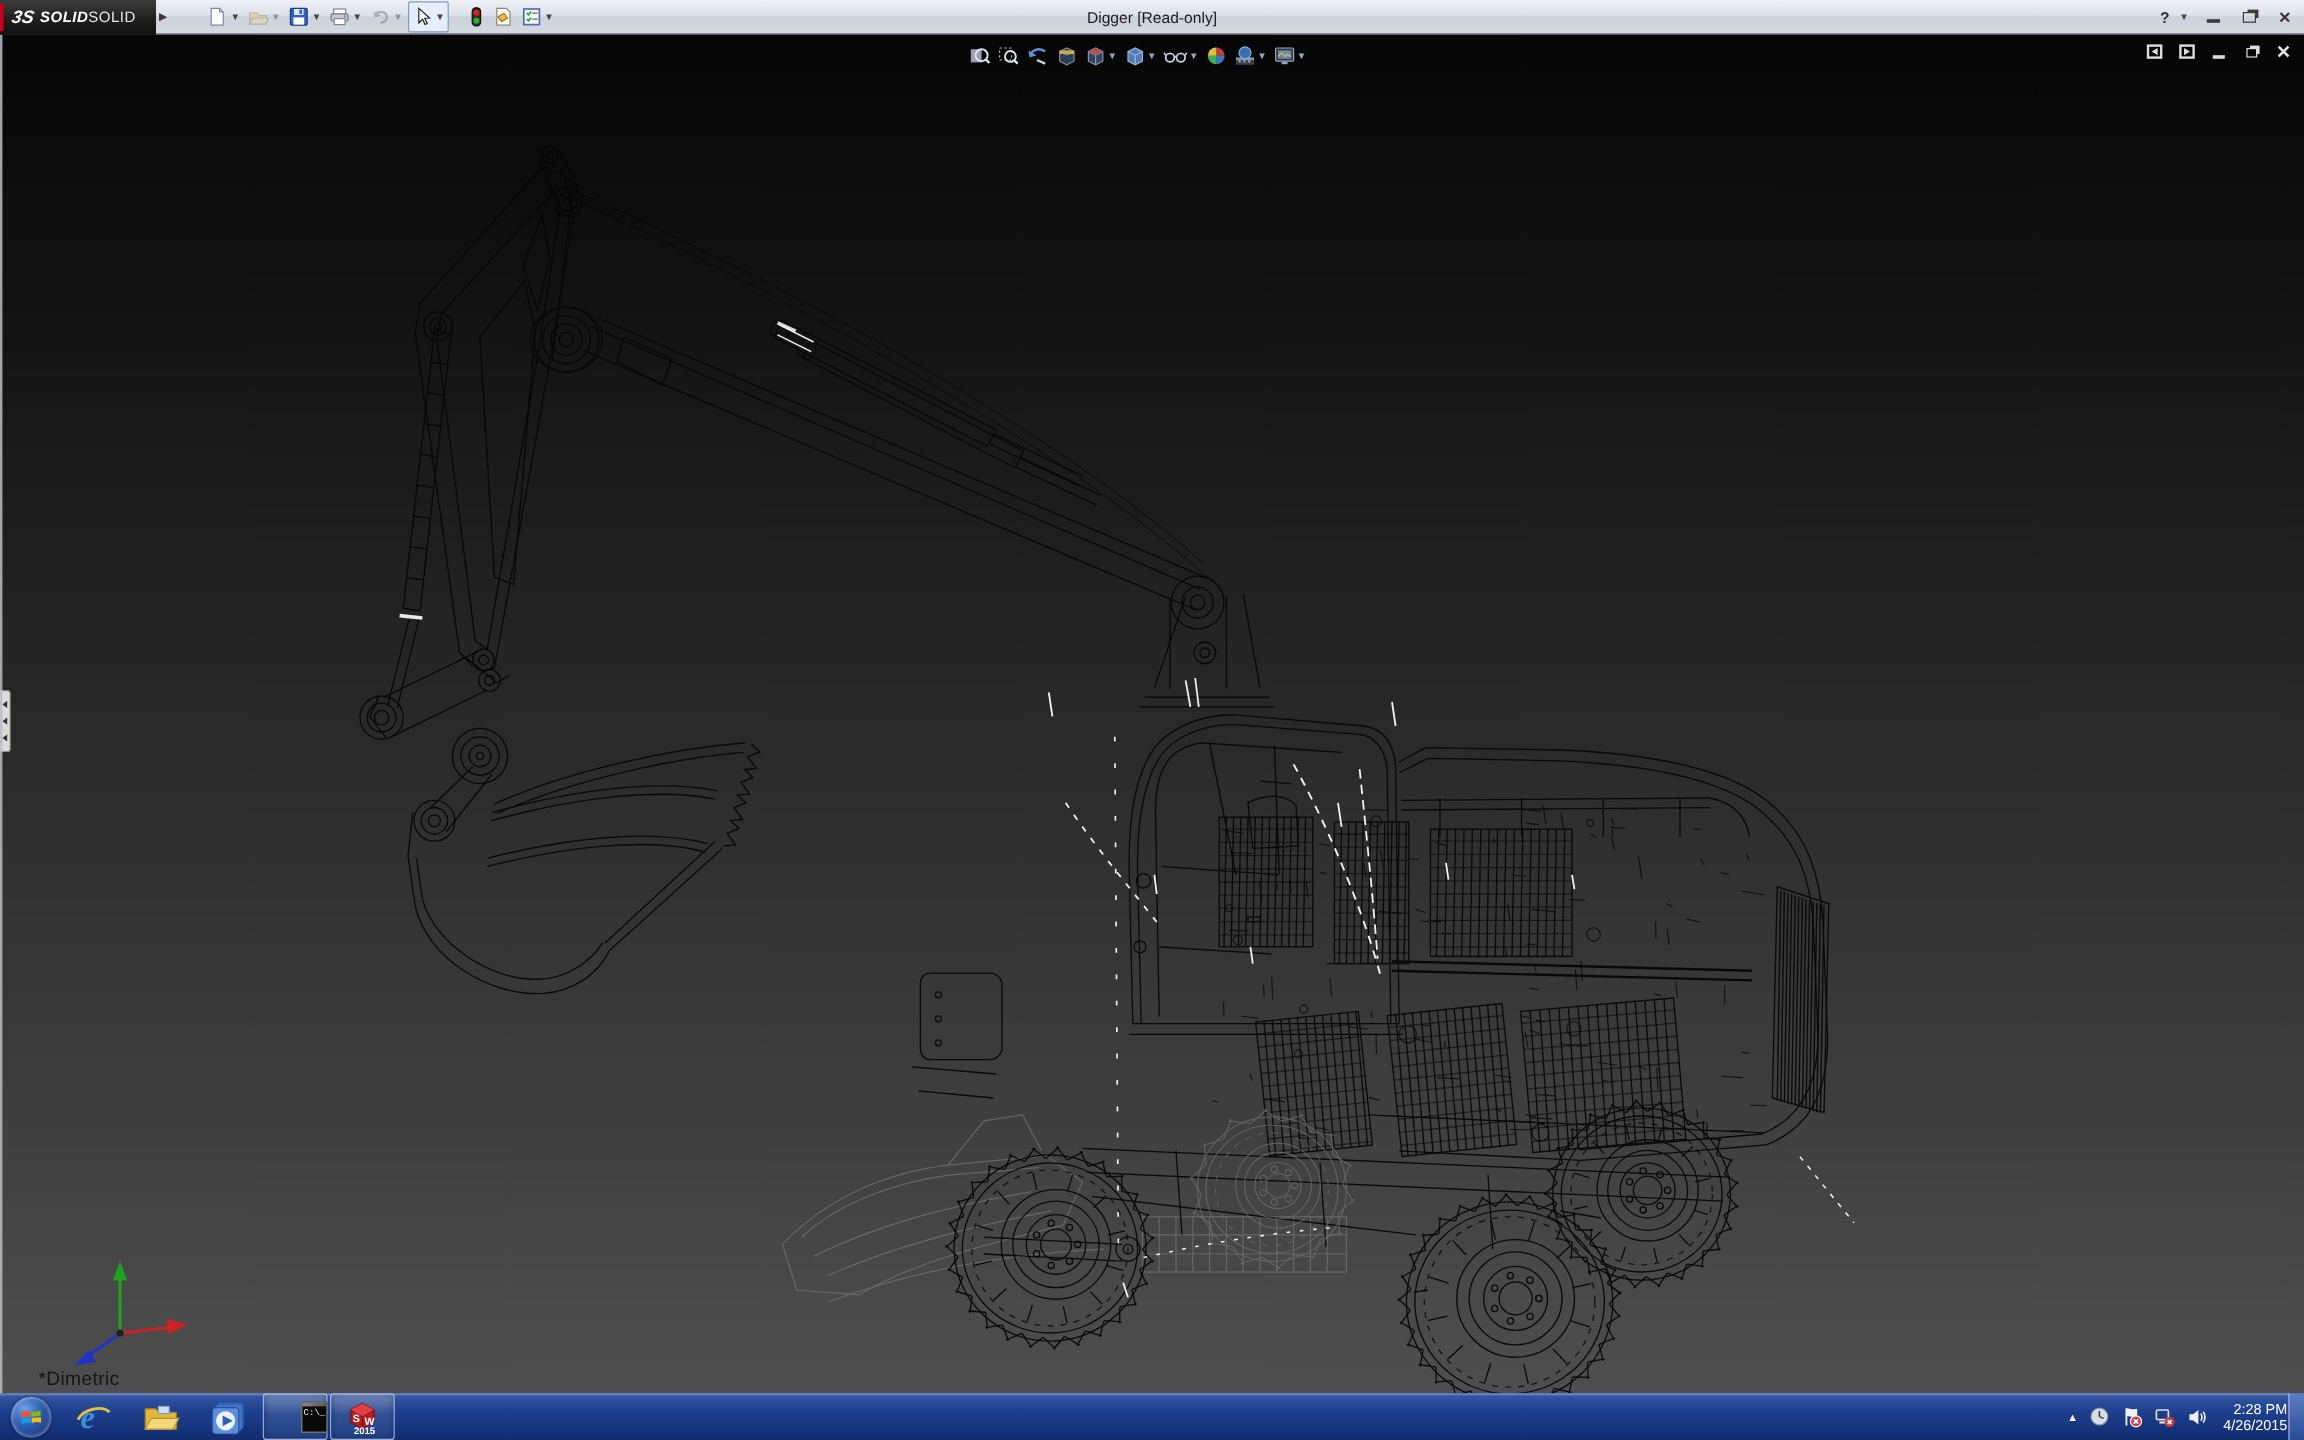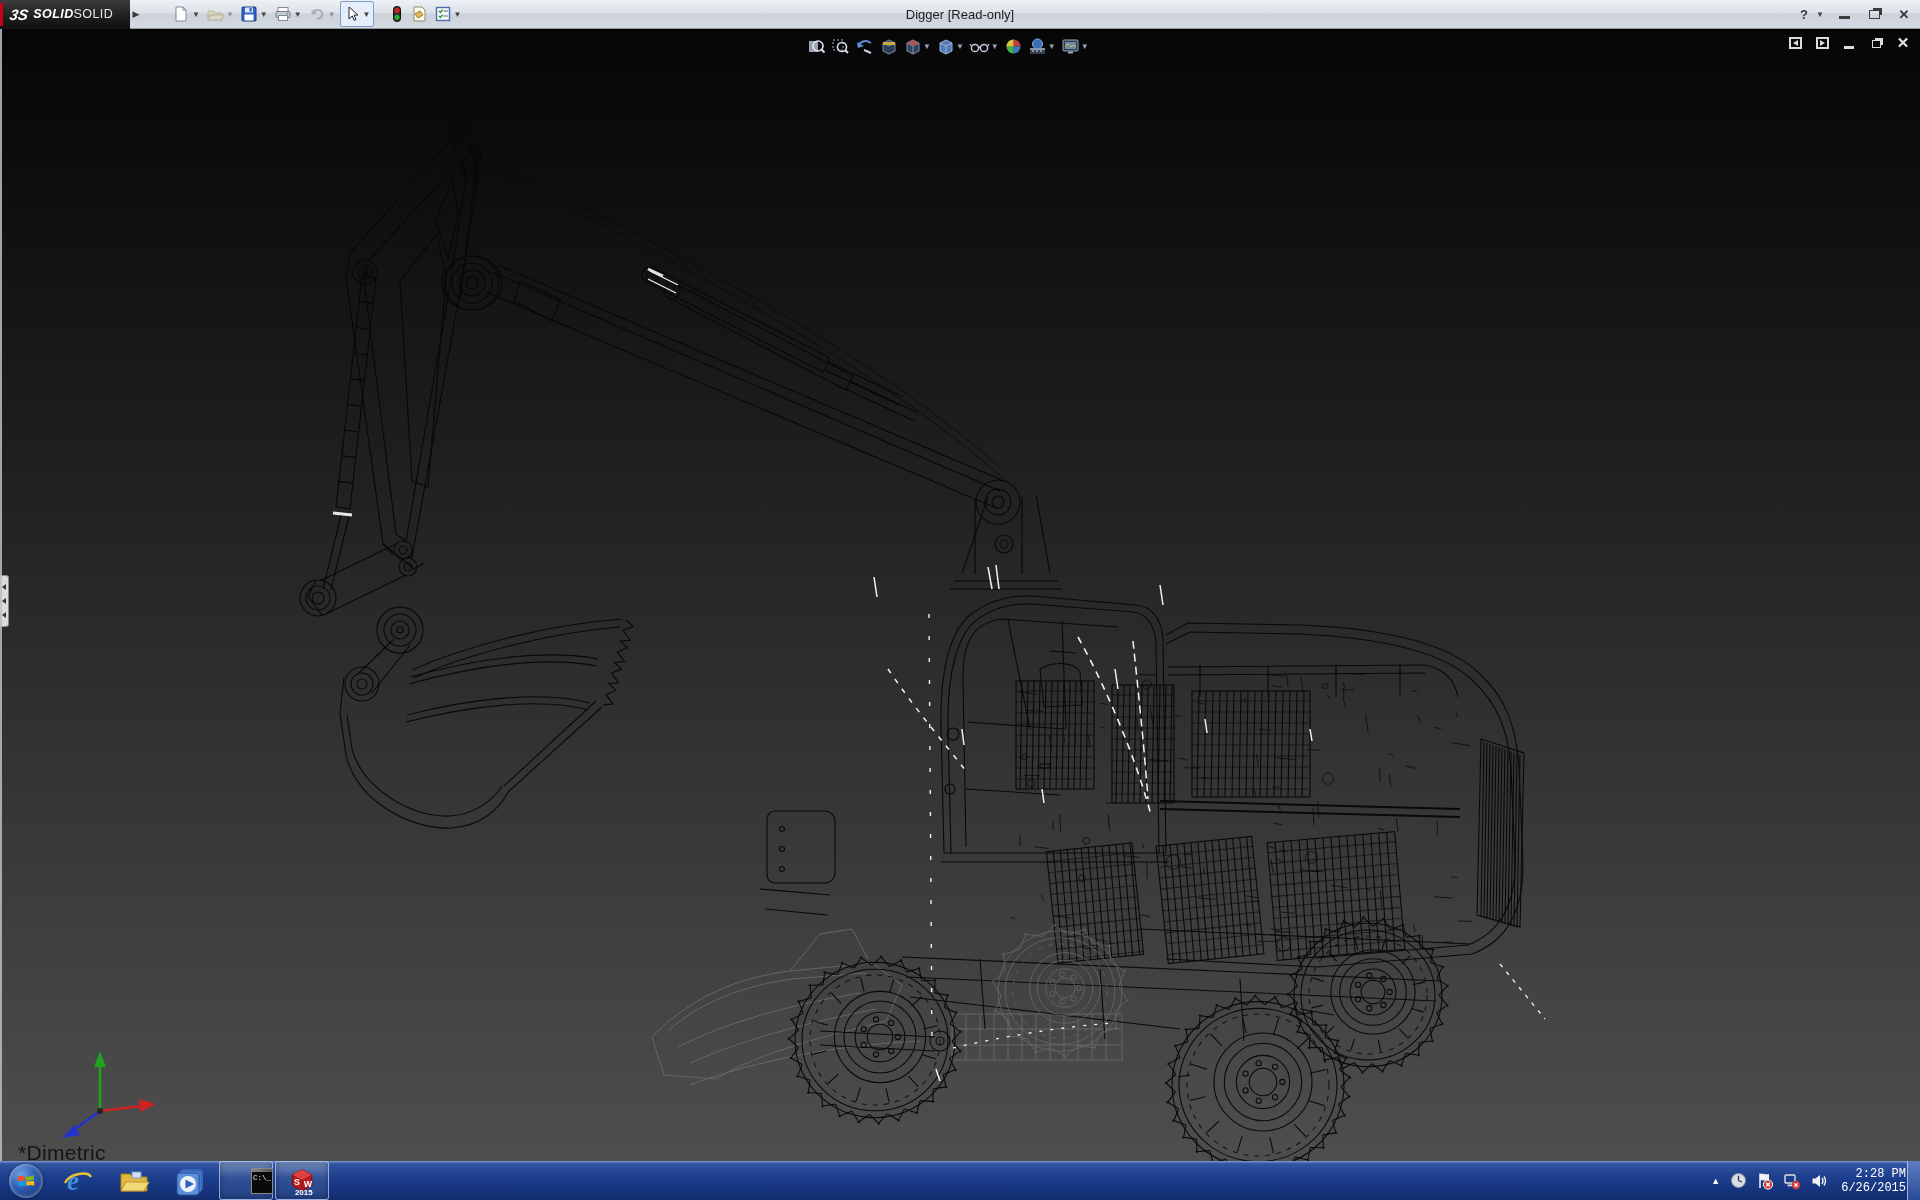--- a/index.html
+++ b/index.html
@@ -54,39 +54,39 @@
   .doc-controls .dc { color:#e3e3e3; cursor:pointer; display:flex; align-items:center; justify-content:center; width:18px; height:16px; }
   .dc-box { border:2px solid #dcdcdc; width:13px; height:12px; display:flex; align-items:center; justify-content:center; }
   .tri-l { width:0; height:0; border-top:3px solid transparent; border-bottom:3px solid transparent; border-right:5px solid #dcdcdc; }
   .tri-r { width:0; height:0; border-top:3px solid transparent; border-bottom:3px solid transparent; border-left:5px solid #dcdcdc; }
   .dc-min { width:10px; height:3px; background:#dcdcdc; margin-top:8px; }
   .dc-restore { position:relative; width:9px; height:8px; border:1.5px solid #dcdcdc; box-shadow:2.5px -2.5px 0 -0.5px #dcdcdc; margin-top:2px; }
   .dc-close { color:#e8e8e8; font-size:15px; font-weight:bold; }
 
   #model { position:absolute; left:0; top:0; }
   #triad { position:absolute; left:8px; top:1008px; }
-  .view-label { position:absolute; left:18px; top:1112px; font-size:21px; color:#151515; letter-spacing:.3px; }
+  .view-label { position:absolute; left:32px; top:1112px; font-size:16px; color:#151515; letter-spacing:.3px; }
 
   
   .taskbar { position:absolute; left:0; top:1161px; width:1920px; height:39px;
     background:linear-gradient(180deg,#7c9bd4 0%,#33549f 7%,#1d3f8d 40%,#16347c 75%,#122c6c 100%);
     display:flex; align-items:center; }
   .start-orb { width:48px; height:39px; display:flex; align-items:center; justify-content:center; cursor:pointer; margin-left:2px; }
   .orb { width:34px; height:34px; border-radius:50%;
     background:radial-gradient(circle at 35% 30%, #6ea0e8 0%, #2b5bb0 45%, #12275c 100%);
     box-shadow:inset 0 0 4px rgba(255,255,255,.6), 0 0 3px rgba(0,0,0,.5);
     display:flex; align-items:center; justify-content:center; }
   .tb-item { width:54px; height:39px; display:flex; align-items:center; justify-content:center;
     border-radius:3px; cursor:pointer; margin:0 1px; }
   .tb-item.pressed { background:linear-gradient(180deg,rgba(255,255,255,.30),rgba(255,255,255,.10) 45%,rgba(120,160,230,.18));
     border:1px solid rgba(170,200,255,.75); box-shadow:inset 0 0 6px rgba(0,0,0,.35); }
   .tray { position:absolute; right:14px; top:0; height:39px; display:flex; align-items:center; gap:9px; }
   .tray-ico { width:18px; height:18px; display:flex; align-items:center; justify-content:center; cursor:pointer; }
   .tray-arrow { color:#fff; font-size:9px; cursor:pointer; }
-  .clock-block { color:#fff; font-size:12px; text-align:right; line-height:14px; cursor:pointer; padding-left:4px;font-family:Liberation Mono, monospace; }
+  .clock-block { color:#fff; font-size:12px; text-align:right; line-height:14px; cursor:pointer; padding-left:4px; }
   .show-desktop { position:absolute; right:0; top:0; width:13px; height:39px;
     border-left:1px solid rgba(200,215,255,.7);
     background:linear-gradient(180deg,#5d7cc0,#2a4b98); cursor:pointer; }
 
   .cmd-mini { width:40px; height:26px; background:#0a0a0a; border:1px solid #888;
     font-family:"Liberation Mono", monospace; font-size:7.5px; color:#eee; padding:2px 1px;margin-left:32px; }
   .cmd-mini .cm-bar { height:3px; background:linear-gradient(90deg,#888,#555); margin:-2px -1px 2px; }
   .sw-cube { position:relative; width:30px; height:30px; }
 </style>
 </head>
@@ -1128,18 +1128,18 @@
           </svg>
       </span>
       <span class="tray-ico">
         <svg width="18" height="18" viewBox="0 0 18 18">
             <path d="M2.5 6.5 h3 L10 3 V15 L5.5 11.5 h-3 Z" fill="#f0f0f0"></path>
             <path d="M12 6 q2 3 0 6 M14 4.5 q3 4.5 0 9" stroke="#f0f0f0" stroke-width="1.4" fill="none"></path>
           </svg>
       </span>
       <span class="clock-block">
         <div>2:28 PM</div>
-        <div>6/26/2015</div>
+        <div>4/26/2015</div>
       </span>
     </div>
     <div class="show-desktop"></div>
   </footer>
 </div>
 
 </body></html>

